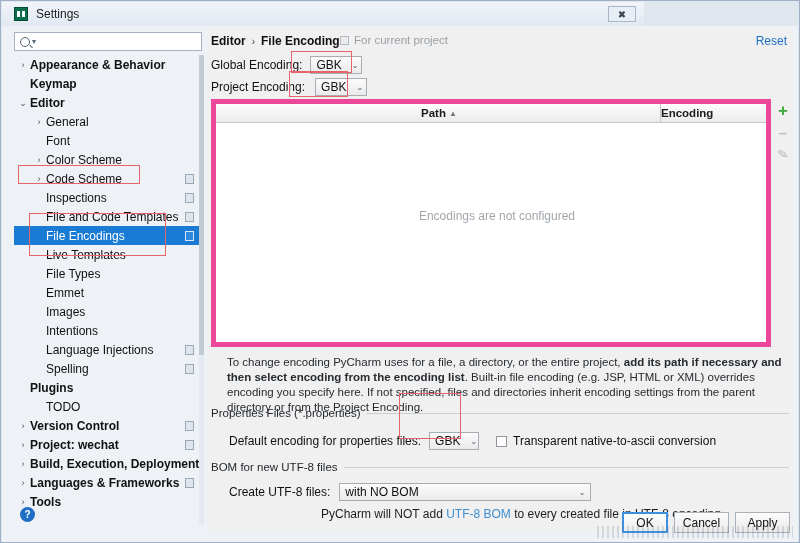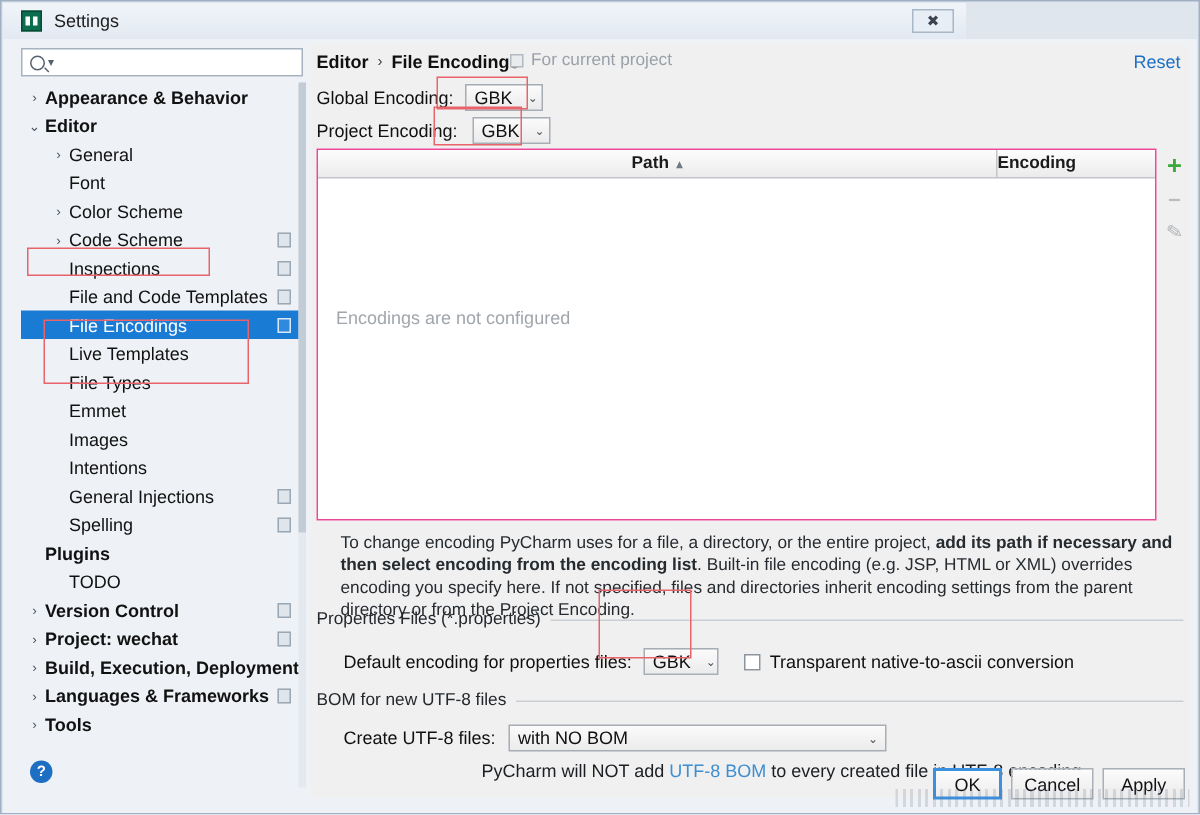--- a/index.html
+++ b/index.html
@@ -269,21 +269,21 @@
   .combo .carr { font-size: 8px; color: #4d5761; }
 
   #global-combo { width: 52px; margin-left: 8px; }
   #project-combo { width: 52px; margin-left: 10px; }
 
   
   #table-wrap {
     position: absolute;
     left: 4px; top: 70px;
     width: 560px; height: 248px;
-    border: 1px solid #ec4899;
+    border: 5px solid #ec4899;
     background: #ffffff;
     box-sizing: border-box;
   }
   #table-header {
     height: 18px;
     display: flex;
     background: linear-gradient(#fdfdfd, #ebebeb);
     border-bottom: 1px solid #c2c6cb;
   }
   #th-path {
@@ -307,20 +307,21 @@
     display: flex;
     align-items: center;
     font-size: 11.5px;
     font-weight: bold;
     color: #1b1b1b;
   }
   #table-empty {
     position: absolute;
     left: 0; right: 0;
     top: 105px;
+    text-align: center;
     font-size: 12px;
     color: #a0a6ac;
     margin-left: 12px;
   }
 
   
   #table-tools {
     position: absolute;
     left: 566px; top: 70px;
     width: 20px; height: 248px;
@@ -503,20 +504,24 @@
         <span class="mag"></span>
         <span id="search-caret">▾</span>
       </div>
 
       <div id="tree">
           <div class="tree-row ind0 bold">
             <span class="arrow">›</span>
             <span class="tlabel">Appearance &amp; Behavior</span>
           </div>
           <div class="tree-row ind0 bold">
+            <span class="arrow"></span>
+            <span class="tlabel">Keymap</span>
+          </div>
+          <div class="tree-row ind0 bold">
             <span class="arrow">⌄</span>
             <span class="tlabel">Editor</span>
           </div>
           <div class="tree-row ind1">
             <span class="arrow">›</span>
             <span class="tlabel">General</span>
           </div>
           <div class="tree-row ind1">
             <span class="arrow"></span>
             <span class="tlabel">Font</span>
@@ -560,21 +565,21 @@
           <div class="tree-row ind1">
             <span class="arrow"></span>
             <span class="tlabel">Images</span>
           </div>
           <div class="tree-row ind1">
             <span class="arrow"></span>
             <span class="tlabel">Intentions</span>
           </div>
           <div class="tree-row ind1">
             <span class="arrow"></span>
-            <span class="tlabel">General Injections</span>
+            <span class="tlabel">Language Injections</span>
             <span class="scope-icon"></span>
           </div>
           <div class="tree-row ind1">
             <span class="arrow"></span>
             <span class="tlabel">Spelling</span>
             <span class="scope-icon"></span>
           </div>
           <div class="tree-row ind0 bold">
             <span class="arrow"></span>
             <span class="tlabel">Plugins</span>

